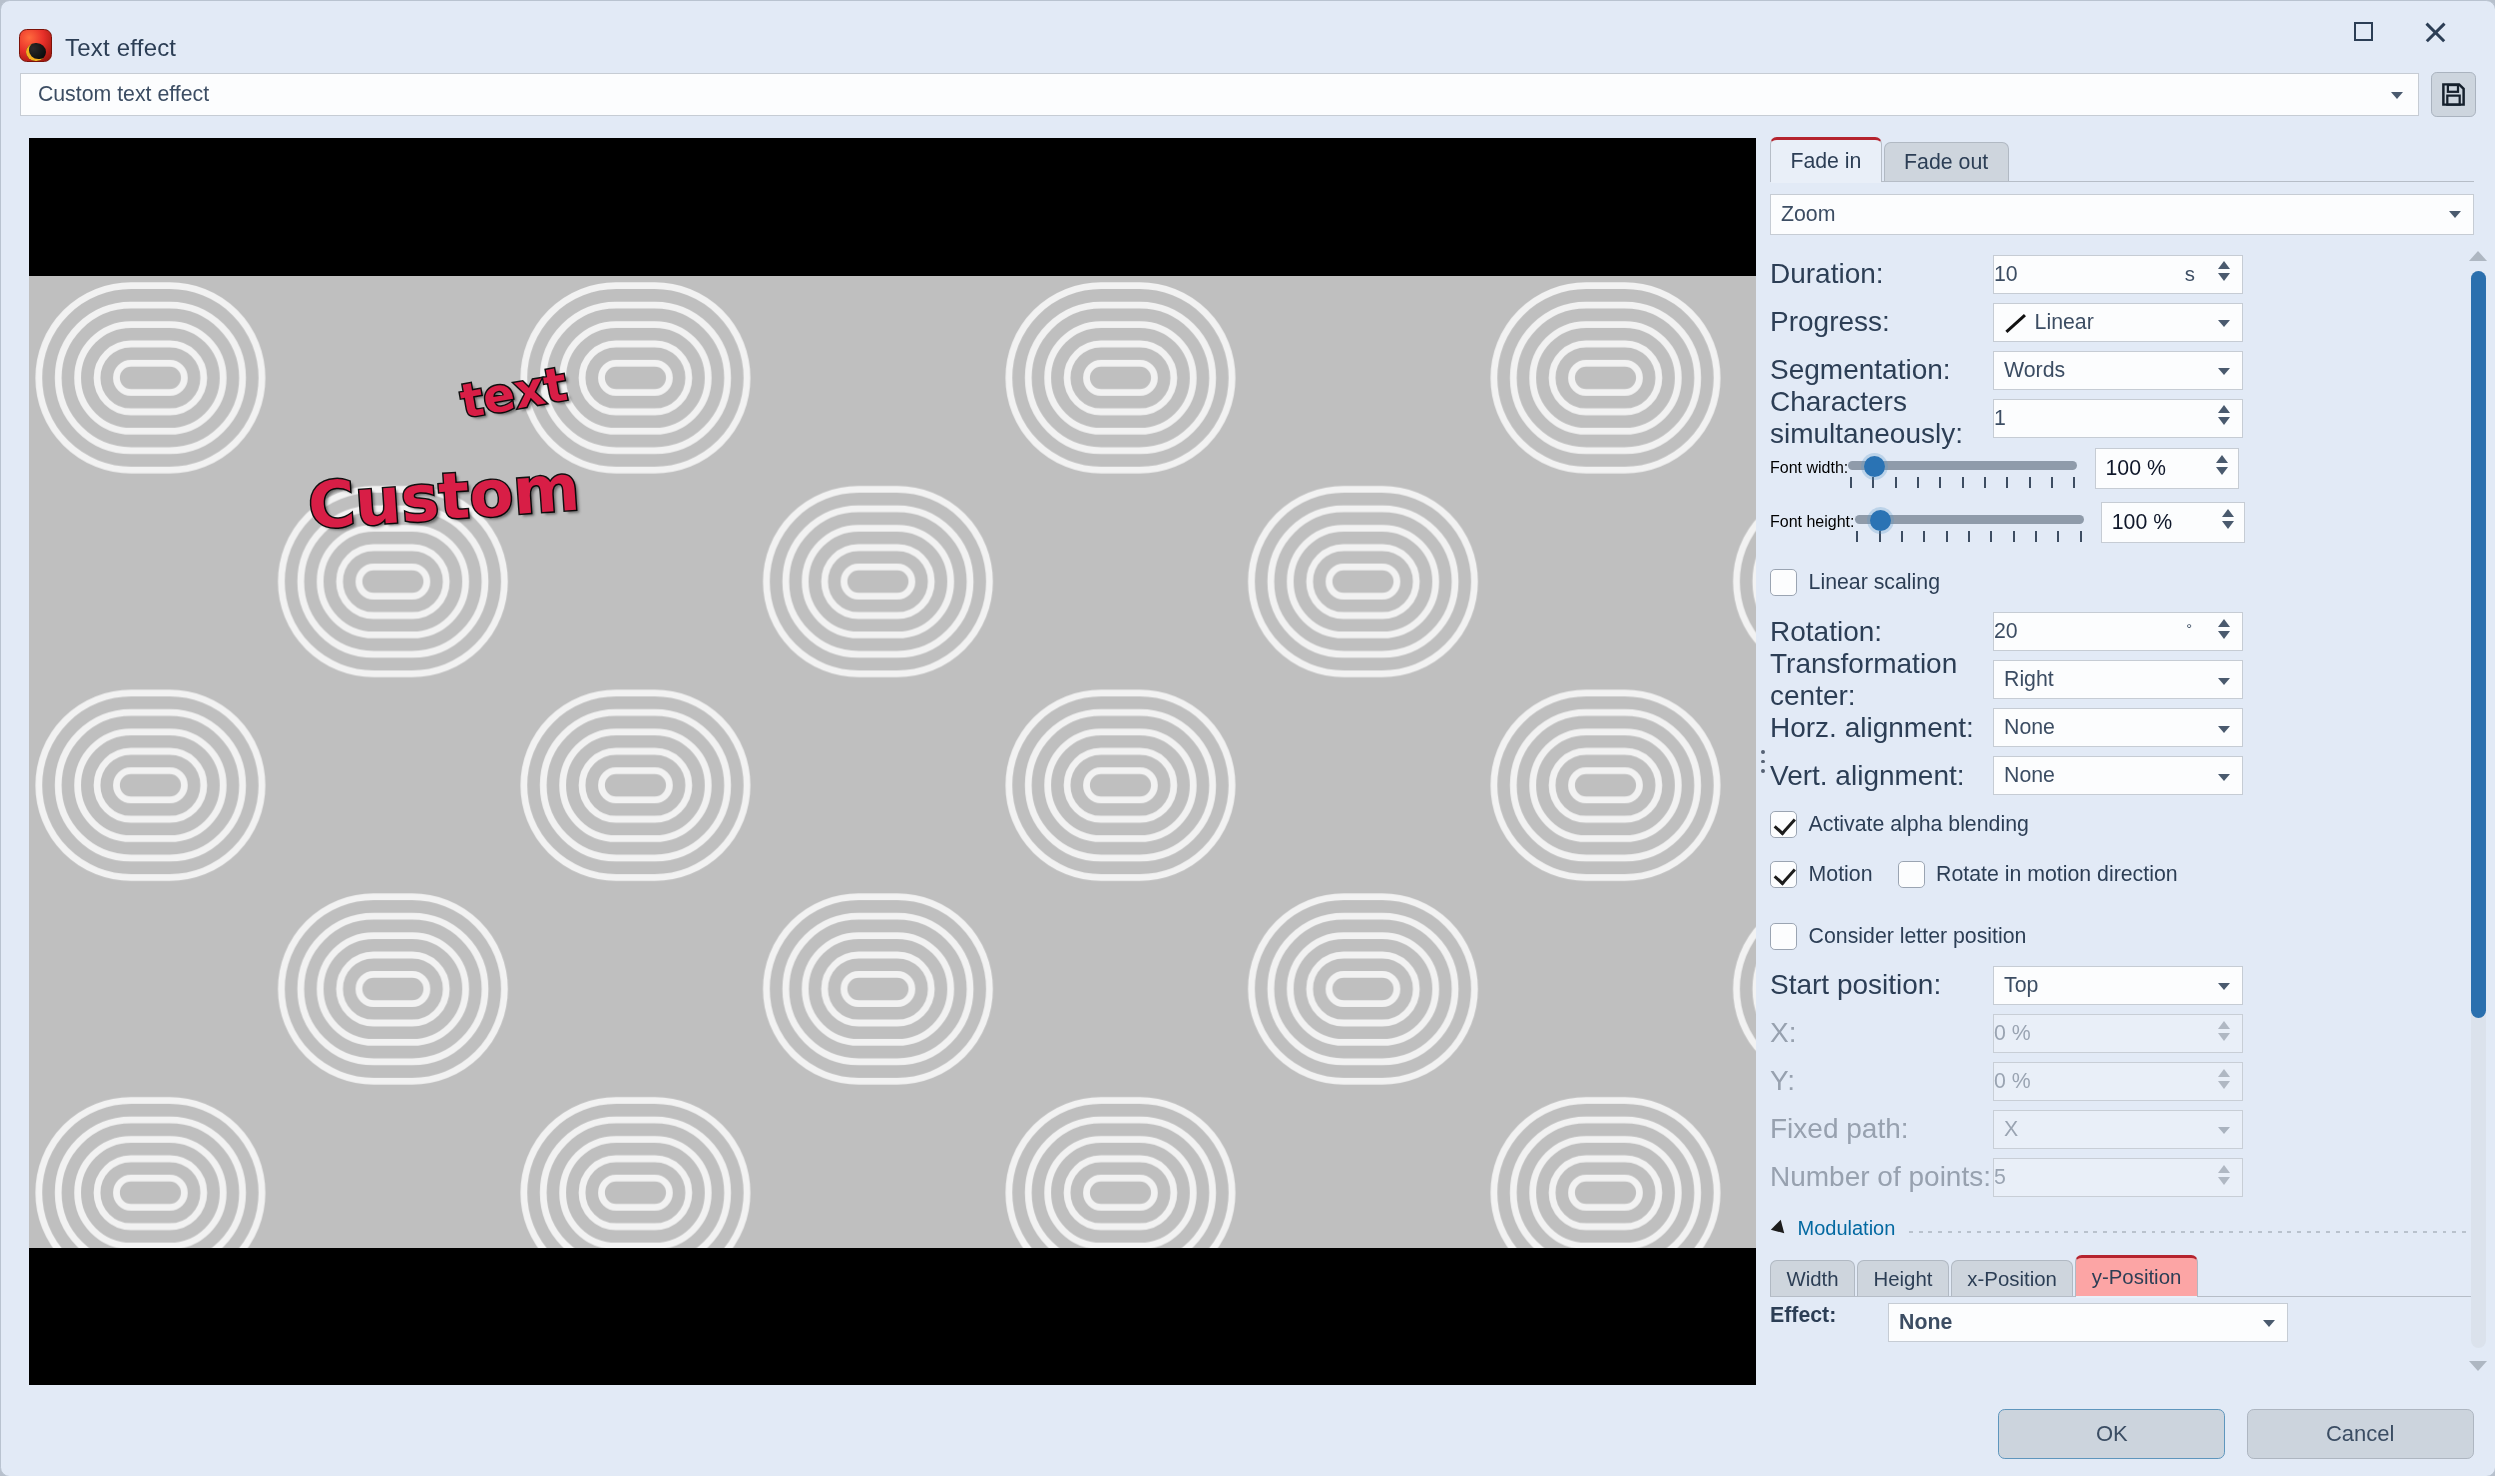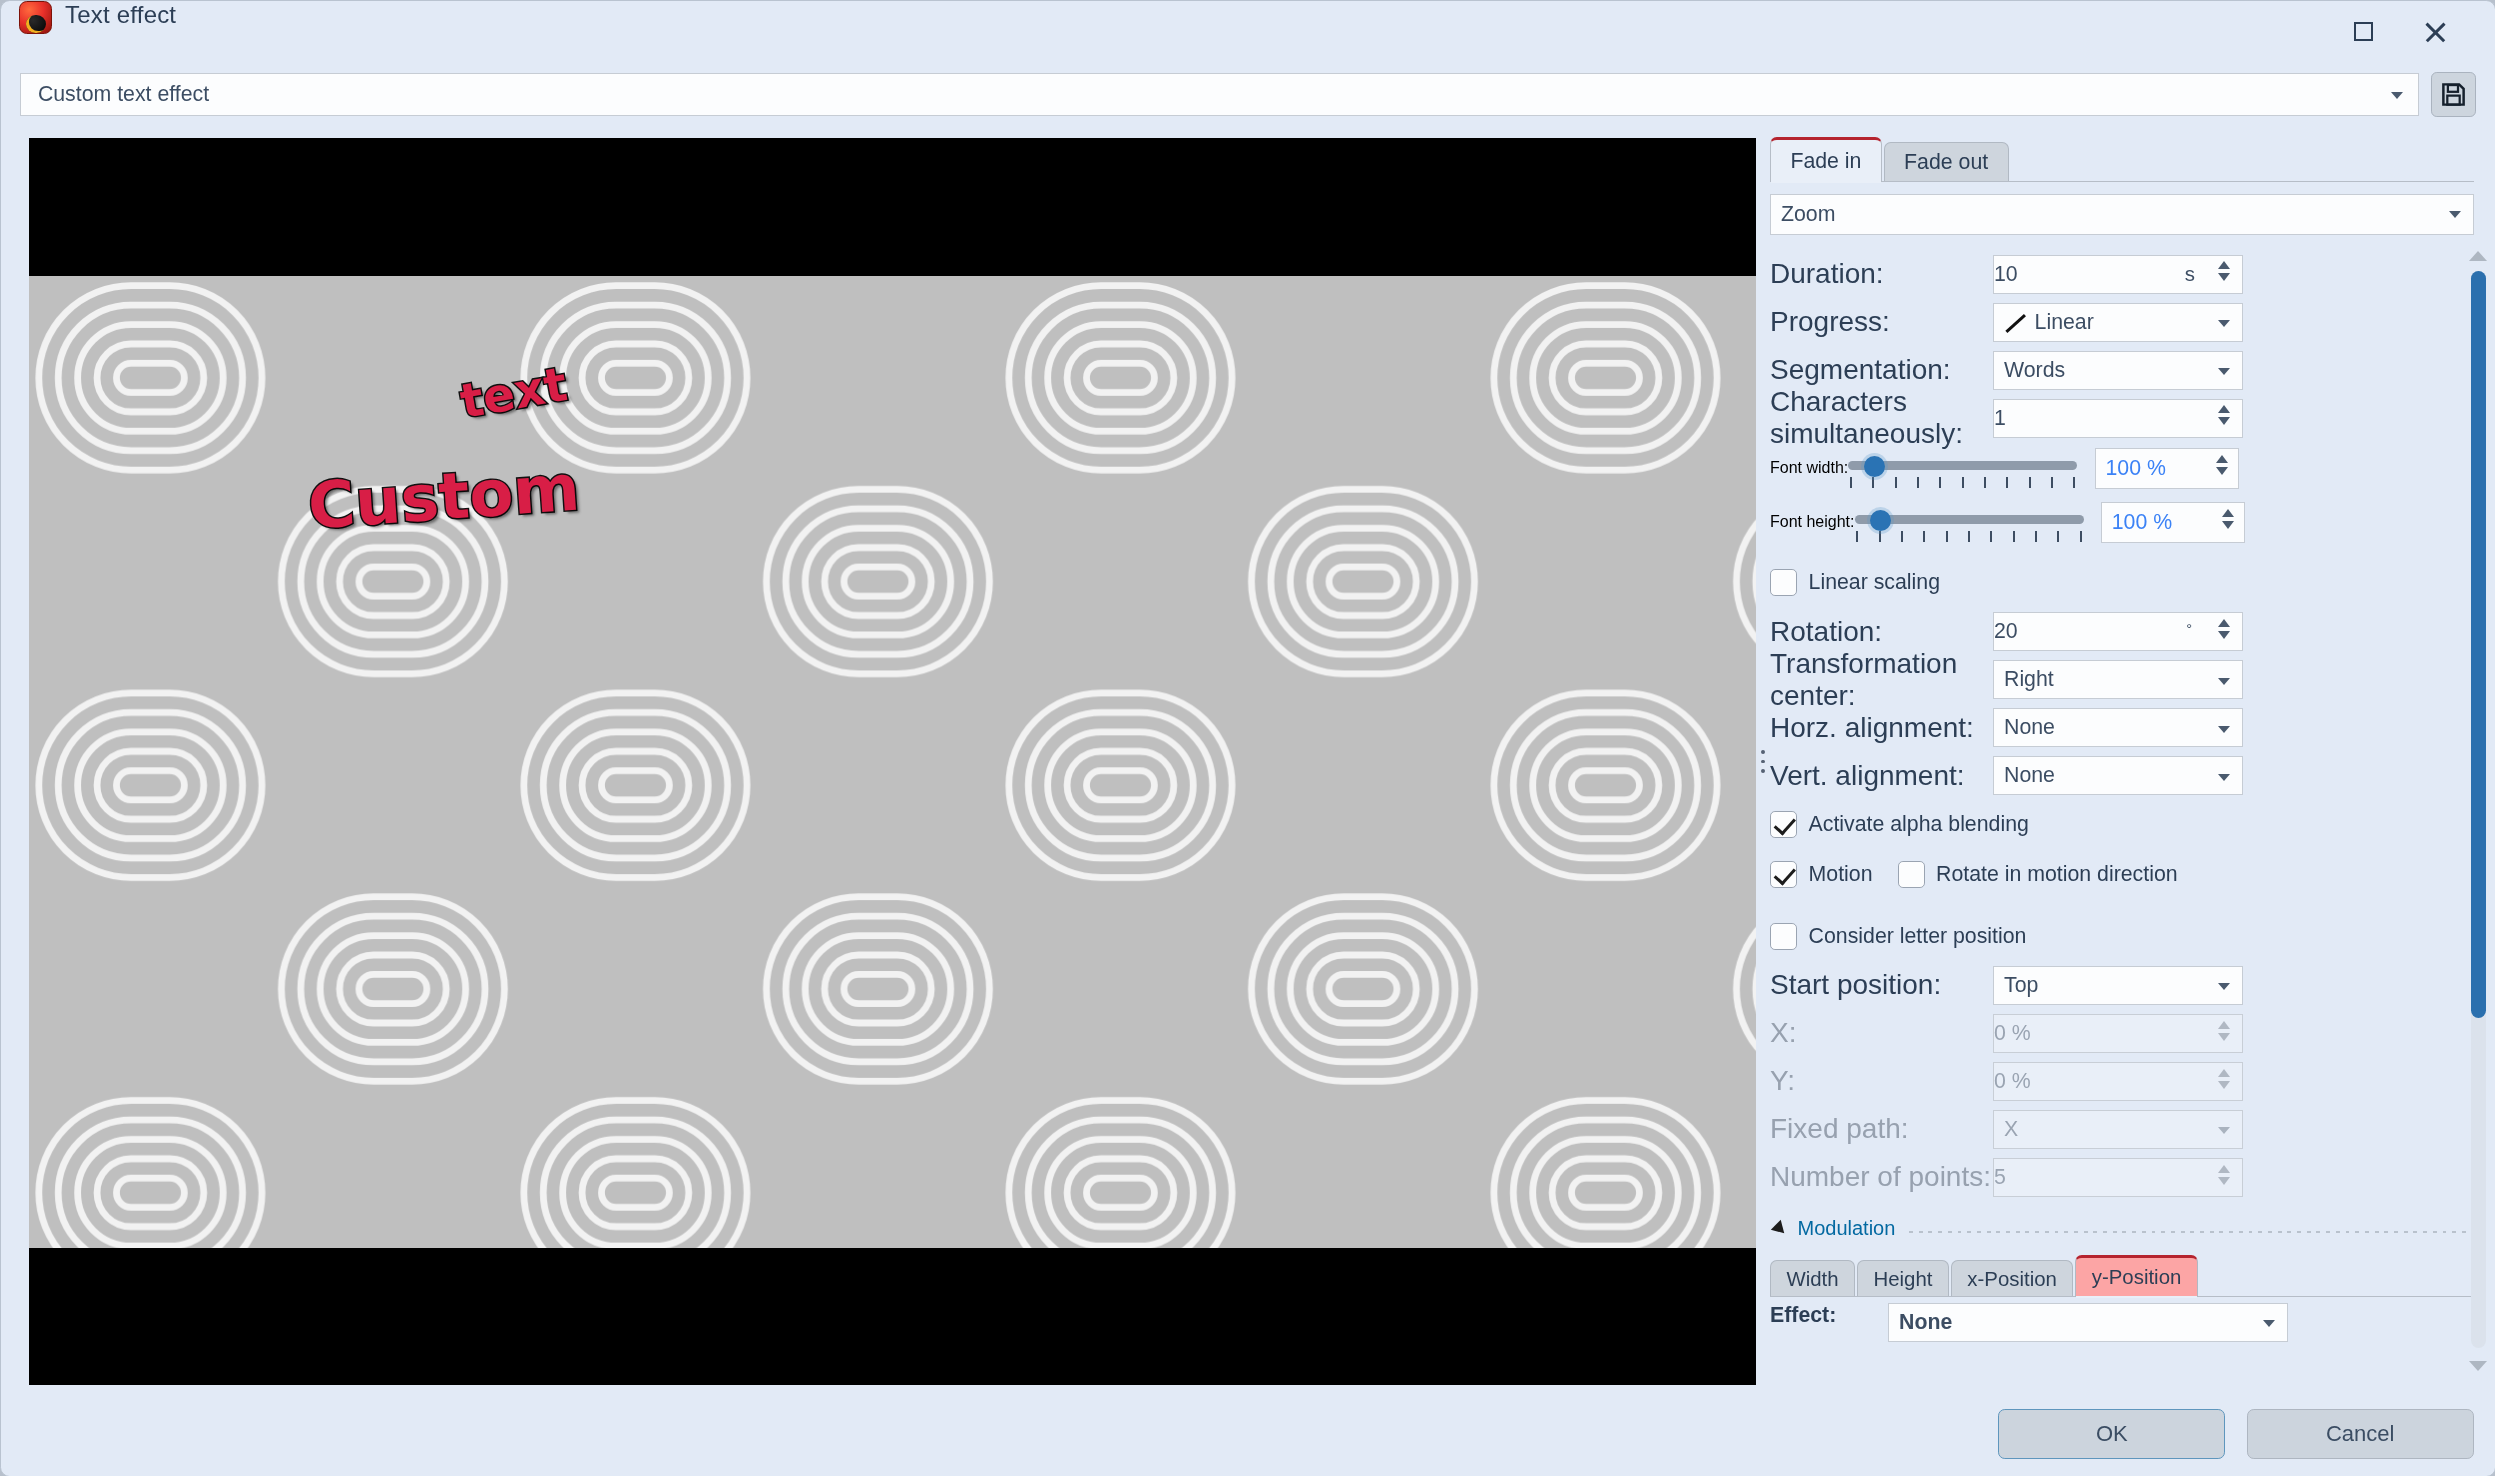--- a/index.html
+++ b/index.html
@@ -13,21 +13,21 @@
     position: absolute; left: 0; top: 0;
     width: 2496px; height: 1477px;
     background: #e2eaf6;
     border: 1.9px solid #b9c3d0;
     border-radius: 9.7px;
   }
 
   
   #titlebar {
     position: absolute; left: 0; top: 0; right: 16px; height: 61px;
-    display: flex; align-items: flex-start;
+    display: flex; align-items: flex-end;
   }
   #app-icon {
     width: 33px; height: 33px; margin-left: 17.5px; flex: 0 0 auto;
     border-radius: 7.8px;
     background: radial-gradient(circle at 30% 25%, #ff6a3d 0%, #e8302a 45%, #8b1008 100%);
     position: relative; overflow: hidden;
     border: 1px solid #7d1208;
   }
   #app-icon::after {
     content: ""; position: absolute; left: 6.8px; top: 12.6px;
@@ -181,21 +181,21 @@
   .thumb {
     position: absolute; left: 15.5px; top: 1.9px; width: 21.3px; height: 21.3px; border-radius: 50%;
     background: #2a73b4; box-shadow: 0 0 0 2.9px rgba(90,150,200,.28);
   }
   .ticks { display: flex; justify-content: space-between; margin-top: 6.8px; padding: 0 1.9px; }
   .ticks i { width: 1.9px; height: 10.7px; background: #3d4d62; display: block; }
   .pctbox {
     width: 144px; height: 41px; margin-left: 17.5px; background: #fcfdfe; border: 1px solid #c6ccd4;
     position: relative; display: flex; align-items: center;
   }
-  .pctbox .val { font-size: 21.3px; color: #3b82f6; padding-left: 9.7px; }
+  .pctbox .val { font-size: 21.3px; color: #0f172a; padding-left: 9.7px; }
   .pctbox .arrows { position: absolute; right: 9.7px; top: 5.8px; display: flex; flex-direction: column; gap: 3.9px; }
   .pctbox .arrows .up { width:0;height:0;border-left:6.8px solid transparent;border-right:6.8px solid transparent;border-bottom:8.7px solid #4a5a6e; }
   .pctbox .arrows .dn { width:0;height:0;border-left:6.8px solid transparent;border-right:6.8px solid transparent;border-top:8.7px solid #4a5a6e; }
 
   
   .cbrow { display: flex; align-items: center; height: 50px; }
   .cb { width: 27px; height: 27px; border: 1.6px solid #9aa4b2; border-radius: 4.9px; background: #fcfdfe;
         position: relative; flex: 0 0 auto; }
   .cb.on::after {
     content: ""; position: absolute; left: 7.8px; top: 1.9px; width: 8.7px; height: 16.5px;

